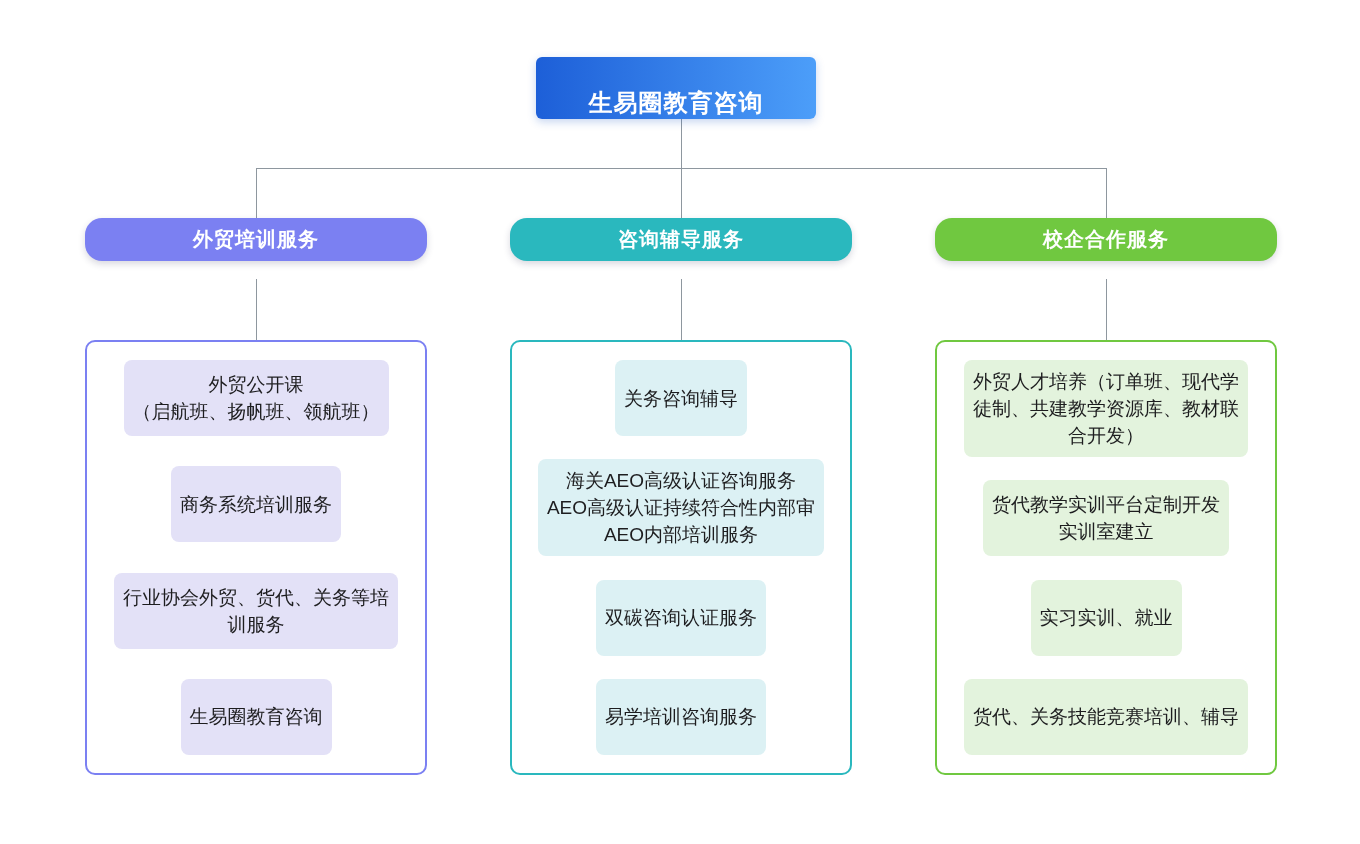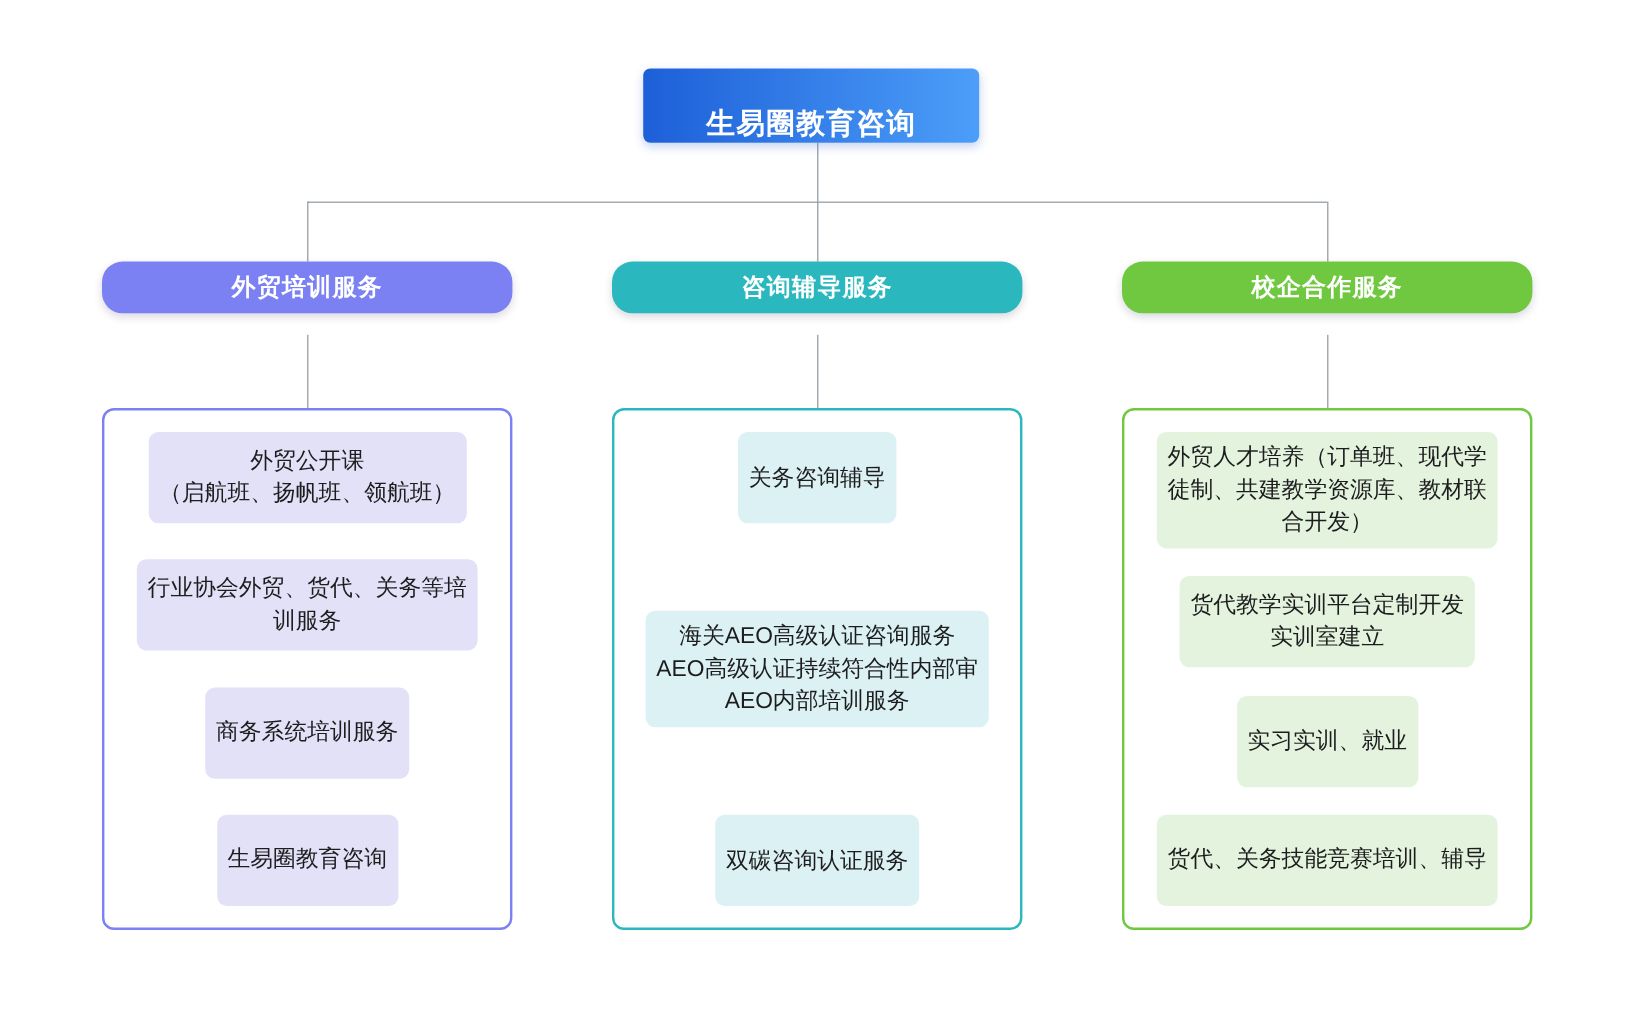--- a/index.html
+++ b/index.html
@@ -119,37 +119,38 @@
     <span>生易圈教育咨询</span>
   </div>
 
   <div class="column col-0" style="--accent: #7b80f2; --item-bg: #e3e1f7;">
     <div class="branch-header">
       <span>外贸培训服务</span>
     </div>
     <div class="branch-container">
       <div class="service-item">外贸公开课
 （启航班、扬帆班、领航班）</div>
+      <div class="service-item">商务系统培训服务</div>
       <div class="service-item">行业协会外贸、货代、关务等培
 训服务</div>
-      <div class="service-item">商务系统培训服务</div>
       <div class="service-item">生易圈教育咨询</div>
     </div>
   </div>
 
   <div class="column col-1" style="--accent: #2ab8be; --item-bg: #dcf1f4;">
     <div class="branch-header">
       <span>咨询辅导服务</span>
     </div>
     <div class="branch-container">
       <div class="service-item">关务咨询辅导</div>
       <div class="service-item">海关AEO高级认证咨询服务
 AEO高级认证持续符合性内部审
 AEO内部培训服务</div>
       <div class="service-item">双碳咨询认证服务</div>
+      <div class="service-item">易学培训咨询服务</div>
     </div>
   </div>
 
   <div class="column col-2" style="--accent: #70c840; --item-bg: #e3f3dd;">
     <div class="branch-header">
       <span>校企合作服务</span>
     </div>
     <div class="branch-container">
       <div class="service-item">外贸人才培养（订单班、现代学
 徒制、共建教学资源库、教材联

